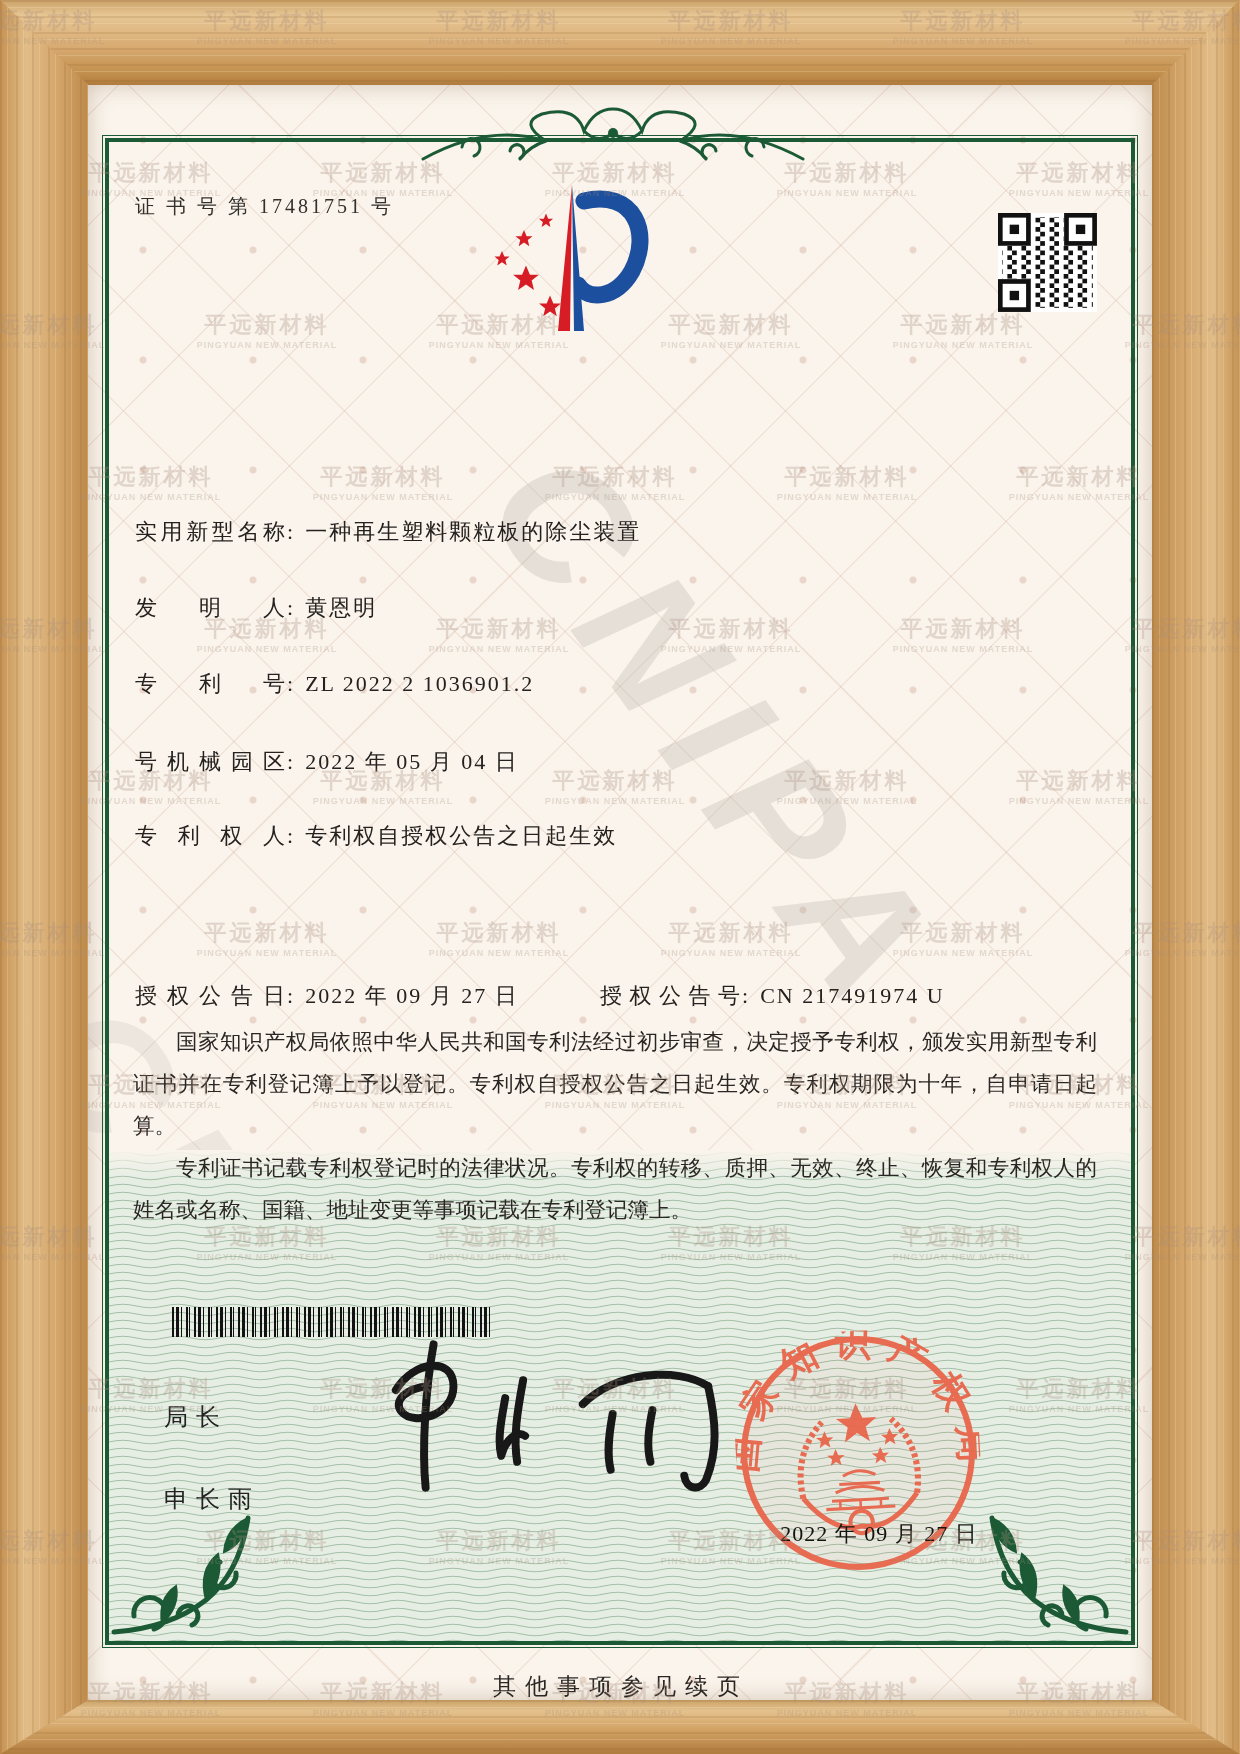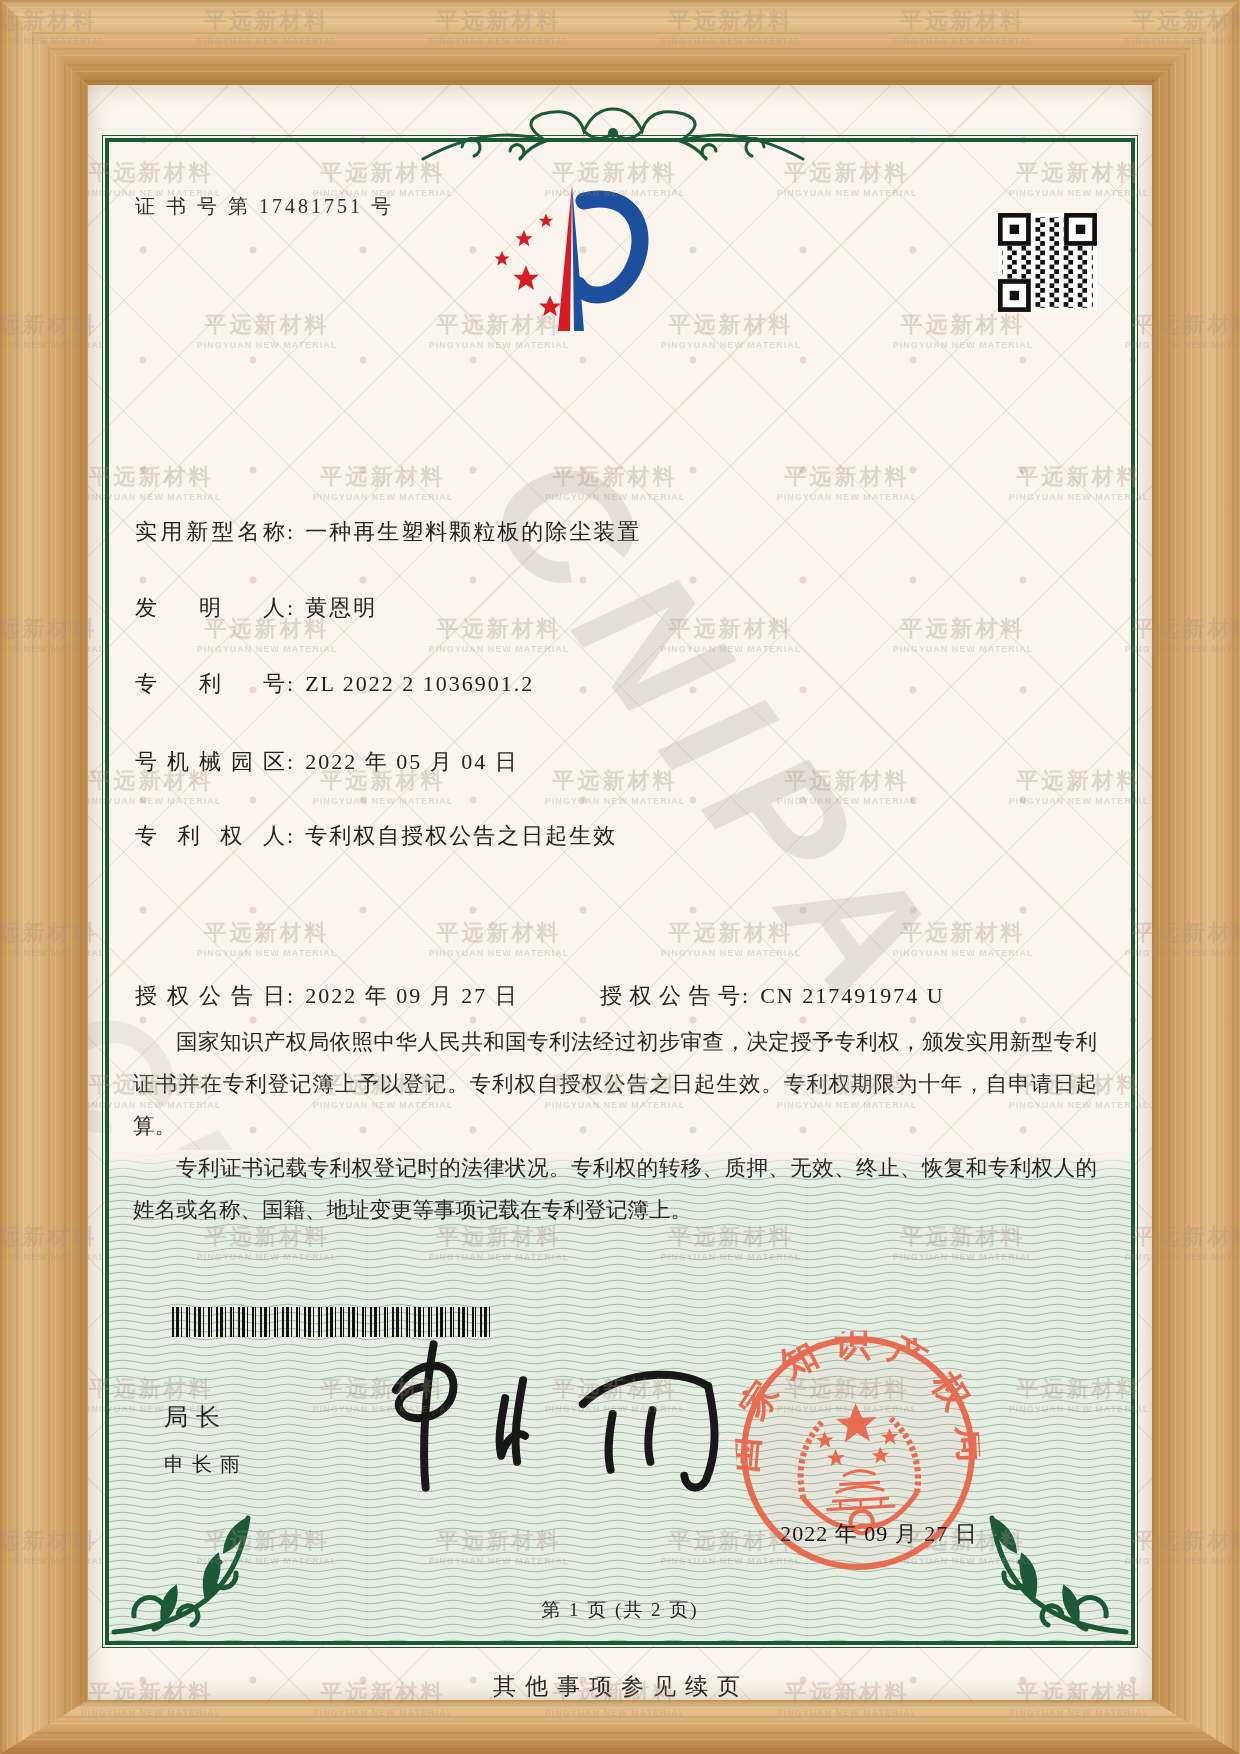--- a/index.html
+++ b/index.html
@@ -61,22 +61,22 @@
   .row-5{top:736px}.row-6{top:806px}.row-7{top:896px}
   .pair2{position:absolute;left:465px;top:0;}
   .pair2 .f-label{width:140px;}
   .body-text{position:absolute;left:45px;top:936px;width:964px;font-size:21.5px;
     line-height:42px;text-align:justify;color:#2a2623;}
   .body-text p{margin:0;text-indent:2em;}
   .barcode{position:absolute;left:84px;top:1222px;width:322px;height:30px;
     background:repeating-linear-gradient(90deg,#121212 0 2px,transparent 2px 4px,#121212 4px 7px,transparent 7px 9px,#121212 9px 10px,transparent 10px 14px,#121212 14px 16px,transparent 16px 17px,#121212 17px 18px,transparent 18px 22px);}
   .director-label{position:absolute;left:76px;top:1316px;font-family:"Liberation Sans","DejaVu Sans",sans-serif;
     font-size:24px;letter-spacing:8px;color:#222;}
-  .director-name{position:absolute;left:76px;top:1366px;font-family:Liberation Serif, serif;
-    font-size:20px;letter-spacing:8px;color:#222;}
+  .director-name{position:absolute;left:76px;top:1398px;font-family:Liberation Serif, serif;
+    font-size:24px;letter-spacing:8px;color:#222;}
   .signature{position:absolute;left:268px;top:1242px;width:378px;height:182px;}
   .seal{position:absolute;left:648px;top:1246px;width:244px;height:244px;mix-blend-mode:multiply;
     transform:rotate(-3deg);opacity:.95;}
   .seal-date{position:absolute;left:656px;top:1434px;width:270px;text-align:center;
     font-size:22px;letter-spacing:1px;color:#151310;z-index:6;}
   .footer-page{position:absolute;left:0;right:0;top:1512px;text-align:center;font-size:19px;
     letter-spacing:2px;color:#2a2623;}
   .continuation{position:absolute;left:2px;right:0;top:1586px;text-align:center;font-size:23px;
     letter-spacing:9px;color:#2a2623;}
   
@@ -293,21 +293,20 @@
               <path d="M64,162 Q56,118 86,88" stroke-width="6" stroke-dasharray="4,3"></path>
               <path d="M176,162 Q184,118 154,88" stroke-width="6" stroke-dasharray="4,3"></path>
               <path d="M64,162 Q92,198 120,192 Q148,198 176,162" stroke-width="5"></path>
               <circle cx="120" cy="188" r="11" stroke-width="4"></circle>
             </g>
           </g>
         </svg>
       </div>
       <div class="seal-date">2022 年 09 月 27 日</div>
 
-      <div class="footer-page">第 1 页 (共 2 页)</div>
       <div class="continuation">其他事项参见续页</div>
     </div>
   </div>
 
   <div class="watermark-layer">
       <div class="wm" style="left: -70px; top: 6px;">
         <div class="wm-cn">平远新材料</div>
         <div class="wm-en">PINGYUAN NEW MATERIAL</div>
       </div>
       <div class="wm" style="left: 162px; top: 6px;">

